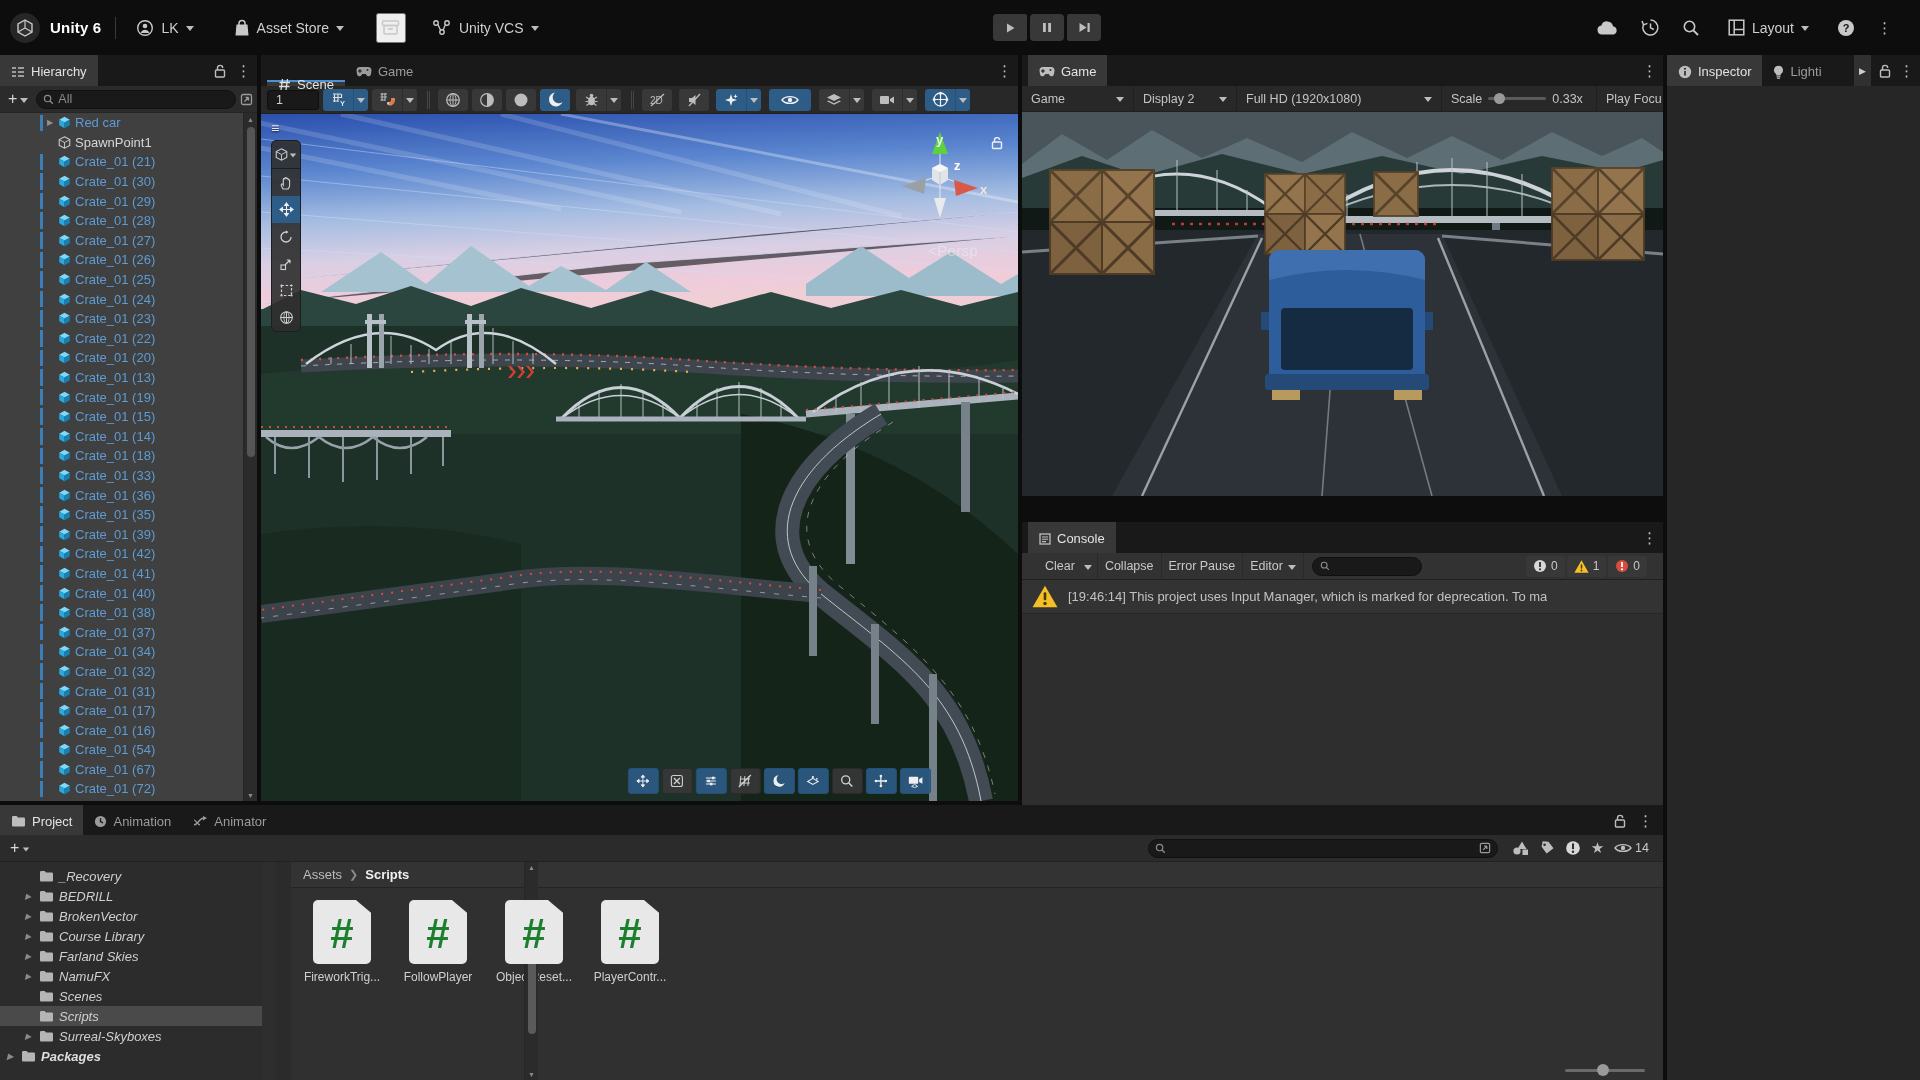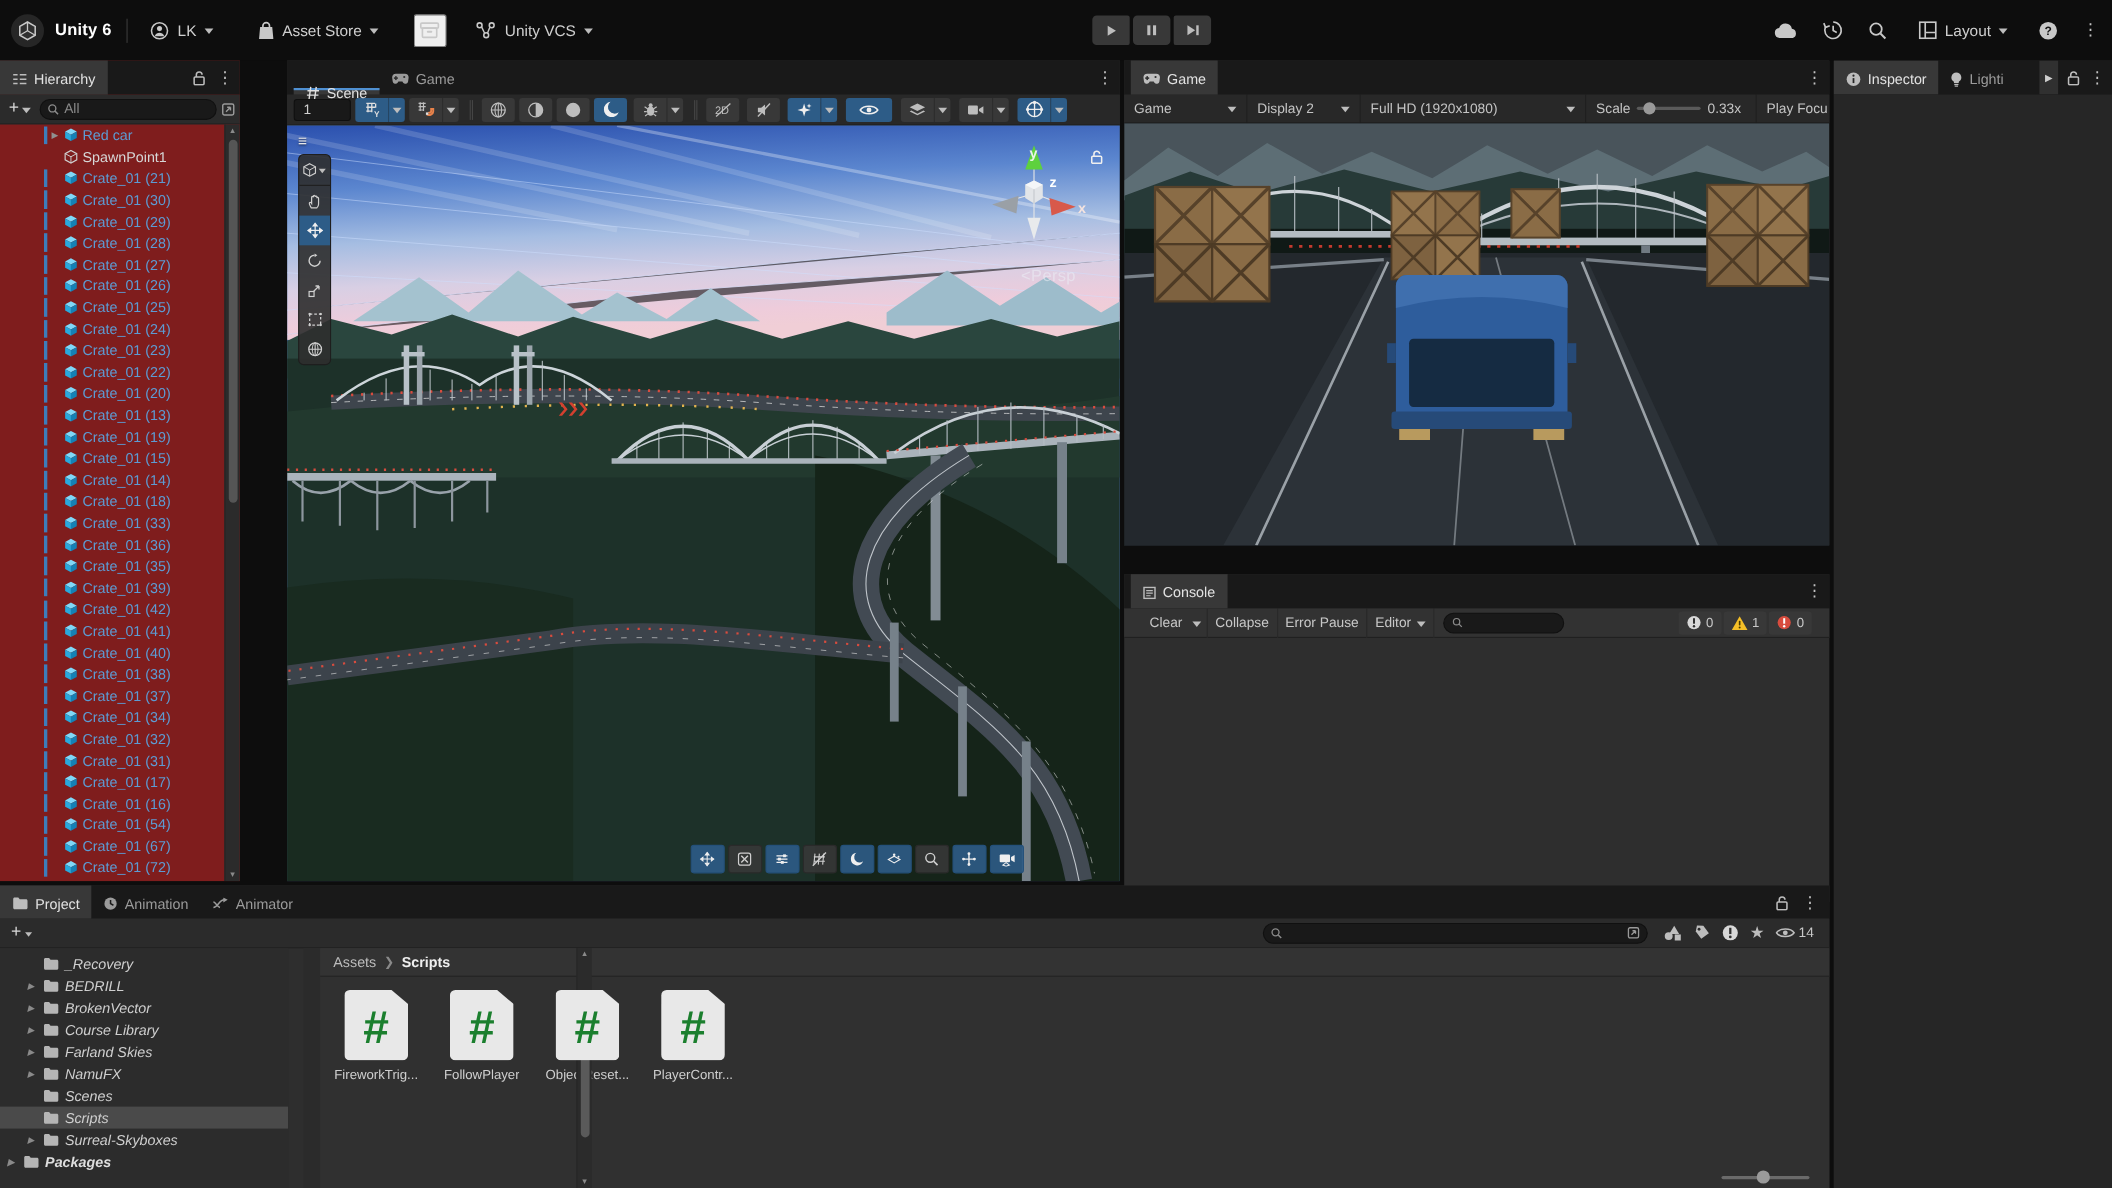--- a/index.html
+++ b/index.html
@@ -14,38 +14,38 @@
   .logo-badge { width:30px; height:30px; border-radius:50%; background:#262626; display:flex; align-items:center; justify-content:center; }
   .mb-title { color:#fff; font-weight:bold; font-size:15px; letter-spacing:.2px; }
   .mb-divider { width:1px; height:22px; background:#3a3a3a; margin:0 4px; }
   .mb-item { display:flex; align-items:center; gap:7px; color:#cfcfcf; font-size:14px; padding:4px 6px; border-radius:4px; background:transparent; border:none; cursor:default; }
   .mb-iconbtn { display:flex; align-items:center; justify-content:center; width:30px; height:30px; }
   .caret { width:0; height:0; border-left:4.5px solid transparent; border-right:4.5px solid transparent; border-top:5px solid #bdbdbd; margin-top:2px; }
   .transport { position:absolute; left:993px; top:14px; display:flex; gap:3px; }
   .tbtn { width:34px; height:27px; background:#383838; border:none; border-radius:4px; display:flex; align-items:center; justify-content:center; }
   .tbtn:first-child{ border-radius:4px 2px 2px 4px;}
   .tbtn:last-child{ border-radius:2px 4px 4px 2px;}
-  .mb-right { position:absolute; right:12px; top:0; height:55px; display:flex; align-items:center; gap:22px; }
+  .mb-right { position:absolute; right:28px; top:0; height:55px; display:flex; align-items:center; gap:22px; }
 
   
   .panel { position:absolute; background:#2e2e2e; }
   .tabstrip { height:31px; background:#191919; display:flex; align-items:stretch; position:relative; }
   .tab { display:flex; align-items:center; gap:6px; padding:0 11px; font-size:13px; color:#9b9b9b; border-top:2px solid transparent; }
   .tab.active { background:#383838; color:#e2e2e2; }
   .tab.focus-blue { border-top-color:#4f90d2; }
   .strip-icons { position:absolute; right:6px; top:0; height:31px; display:flex; align-items:center; gap:10px; }
   .kebab { color:#c2c2c2; font-size:15px; letter-spacing:0; line-height:1; }
   .toolbar { background:#282828; display:flex; align-items:center; border-bottom:1px solid #202020; }
   .btn { background:#383838; height:22px; border-radius:3px; display:inline-flex; align-items:center; justify-content:center; color:#c8c8c8; }
   .btn.blue { background:#2d5c87; }
   .seg-caret { width:15px; }
   .tb-sep { width:1px; height:18px; background:#454545; margin:0 6px; box-shadow:2px 0 0 #454545; }
 
   
-  #hierarchy { left:0; top:55px; width:218px; height:746px; background:#7f1d1d; }
+  #hierarchy { left:0; top:55px; width:257px; height:746px; background:#404040; }
   #hierarchy .toolbar { height:27px; padding:0 4px; background:#2b2b2b; border-bottom:1px solid #242424;}
   .plusbtn { display:flex; align-items:center; gap:3px; color:#d8d8d8; font-size:16px; padding:0 4px; }
   .searchpill { flex:1; height:19px; background:#191919; border:1px solid #101010; border-radius:10px; margin:0 4px; display:flex; align-items:center; padding:0 6px; gap:4px; color:#8a8a8a; font-size:12.5px; }
   .searchpill .grow { flex:1; }
   #h-list { position:relative; height:688px; overflow:hidden; }
   .h-row { display:flex; align-items:center; height:19.6px; position:relative; padding-left:42px; }
   .h-bar { position:absolute; left:40px; top:1.5px; width:3px; height:16.5px; background:#3d7dbb; }
   .h-expand { width:16px; font-size:8px; color:#909090; text-align:center; }
   .h-row:not(.prefab-parent) .h-expand { visibility:hidden; }
   .h-cube { width:17px; display:flex; align-items:center; }
@@ -1461,20 +1461,32 @@
         <span class="icon">
             <svg width="14" height="14" viewBox="0 0 14 14">
               <circle cx="7" cy="7" r="6" fill="#d84c3e"></circle>
               <rect x="6.1" y="3" width="1.8" height="5" fill="#ffffff"></rect>
               <circle cx="7" cy="10.3" r="1.1" fill="#ffffff"></circle>
             </svg>
           </span>
         <span>0</span>
       </span>
     </div>
+    <div id="console-log">
+      <div class="log-row">
+        <span class="icon">
+            <svg width="26" height="23" viewBox="0 0 24 21">
+              <path d="M12 0.5 L23.5 20.5 H0.5 Z" fill="#f5bf27"></path>
+              <rect x="10.8" y="6.5" width="2.4" height="7.5" rx="1" fill="#4a3a00"></rect>
+              <circle cx="12" cy="17" r="1.6" fill="#4a3a00"></circle>
+            </svg>
+          </span>
+        <span class="msg">[19:46:14] This project uses Input Manager, which is marked for deprecation. To ma</span>
+      </div>
+    </div>
   </div>
 
   <div id="inspector" class="panel">
     <div class="tabstrip">
       <div class="tab active">
         <span class="icon">
             <svg width="14" height="14" viewBox="0 0 14 14">
               <circle cx="7" cy="7" r="6.2" fill="#bdbdbd"></circle>
               <rect x="6.2" y="6" width="1.6" height="4.5" fill="#262626"></rect>
               <circle cx="7" cy="3.8" r="1" fill="#262626"></circle>

